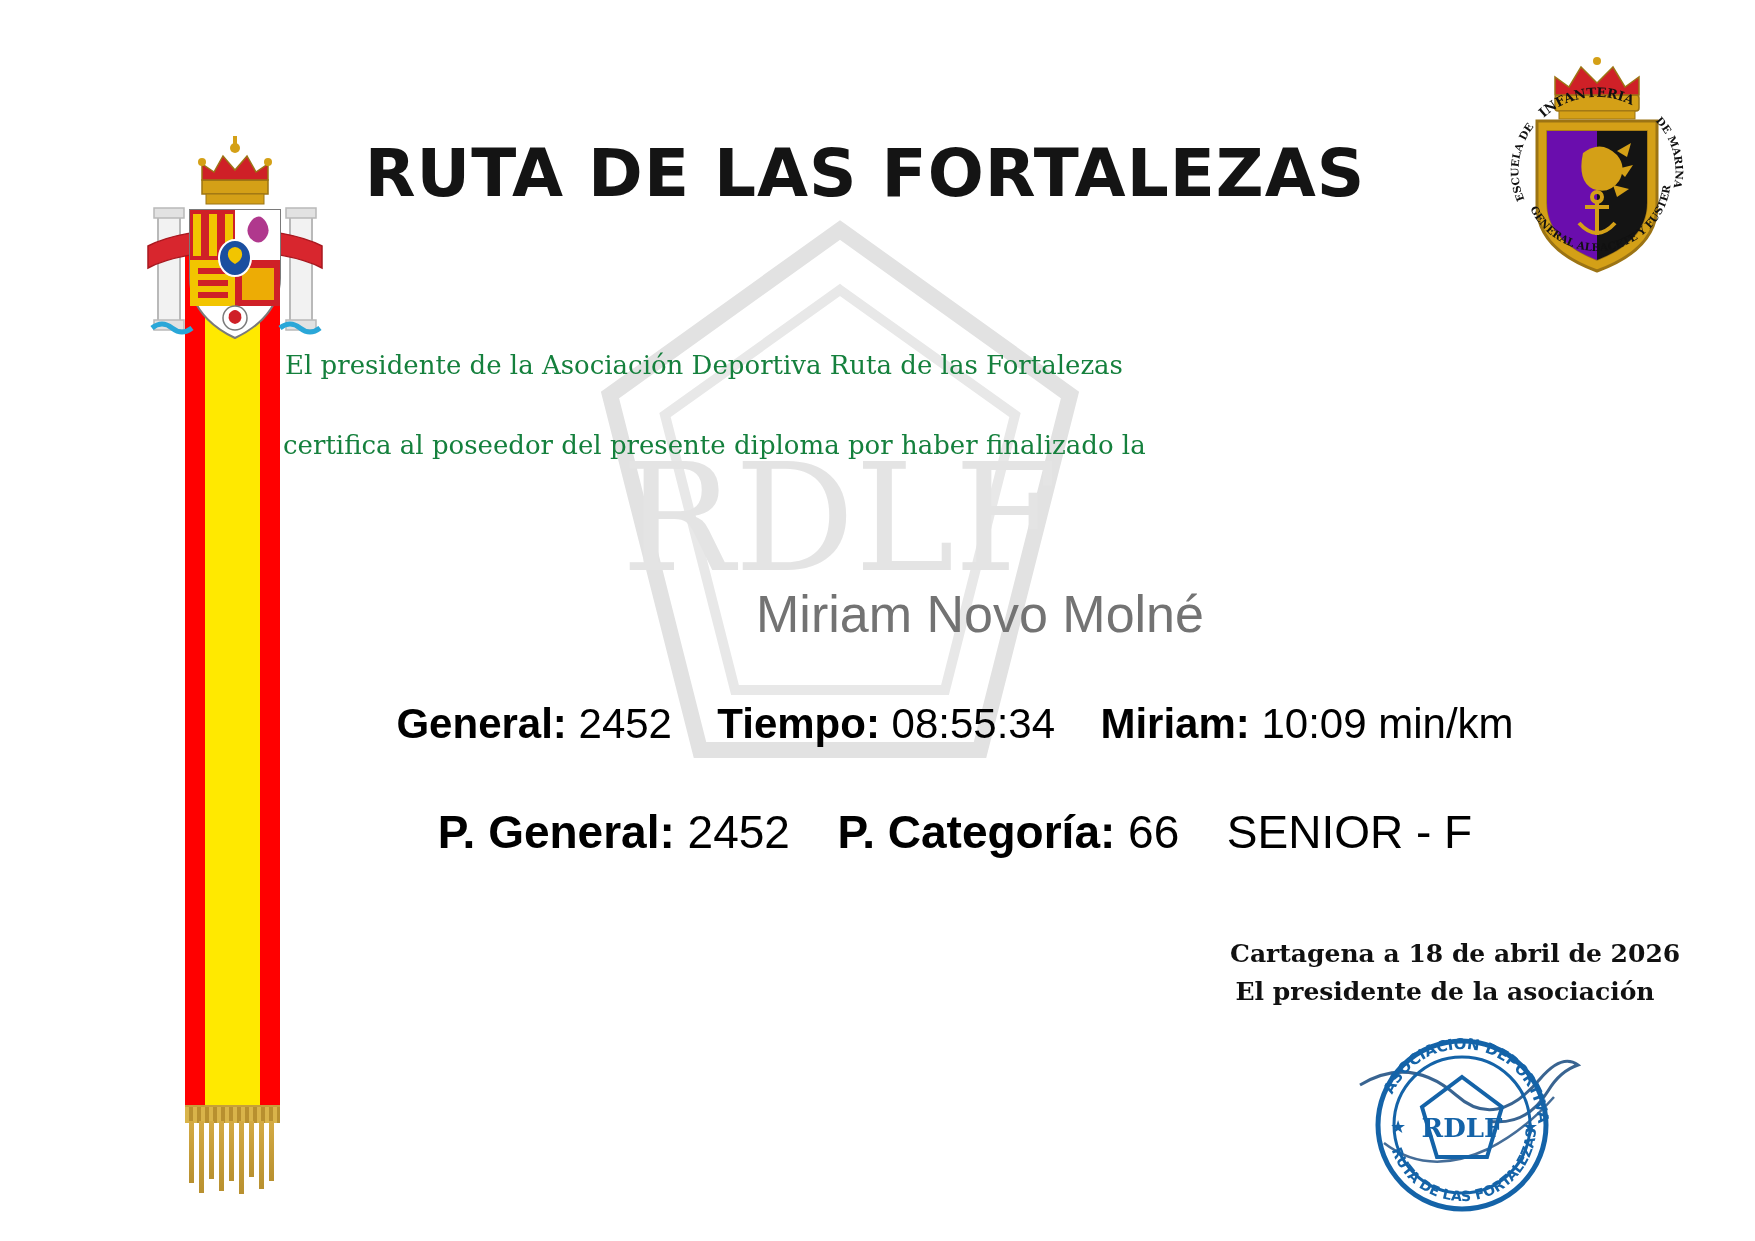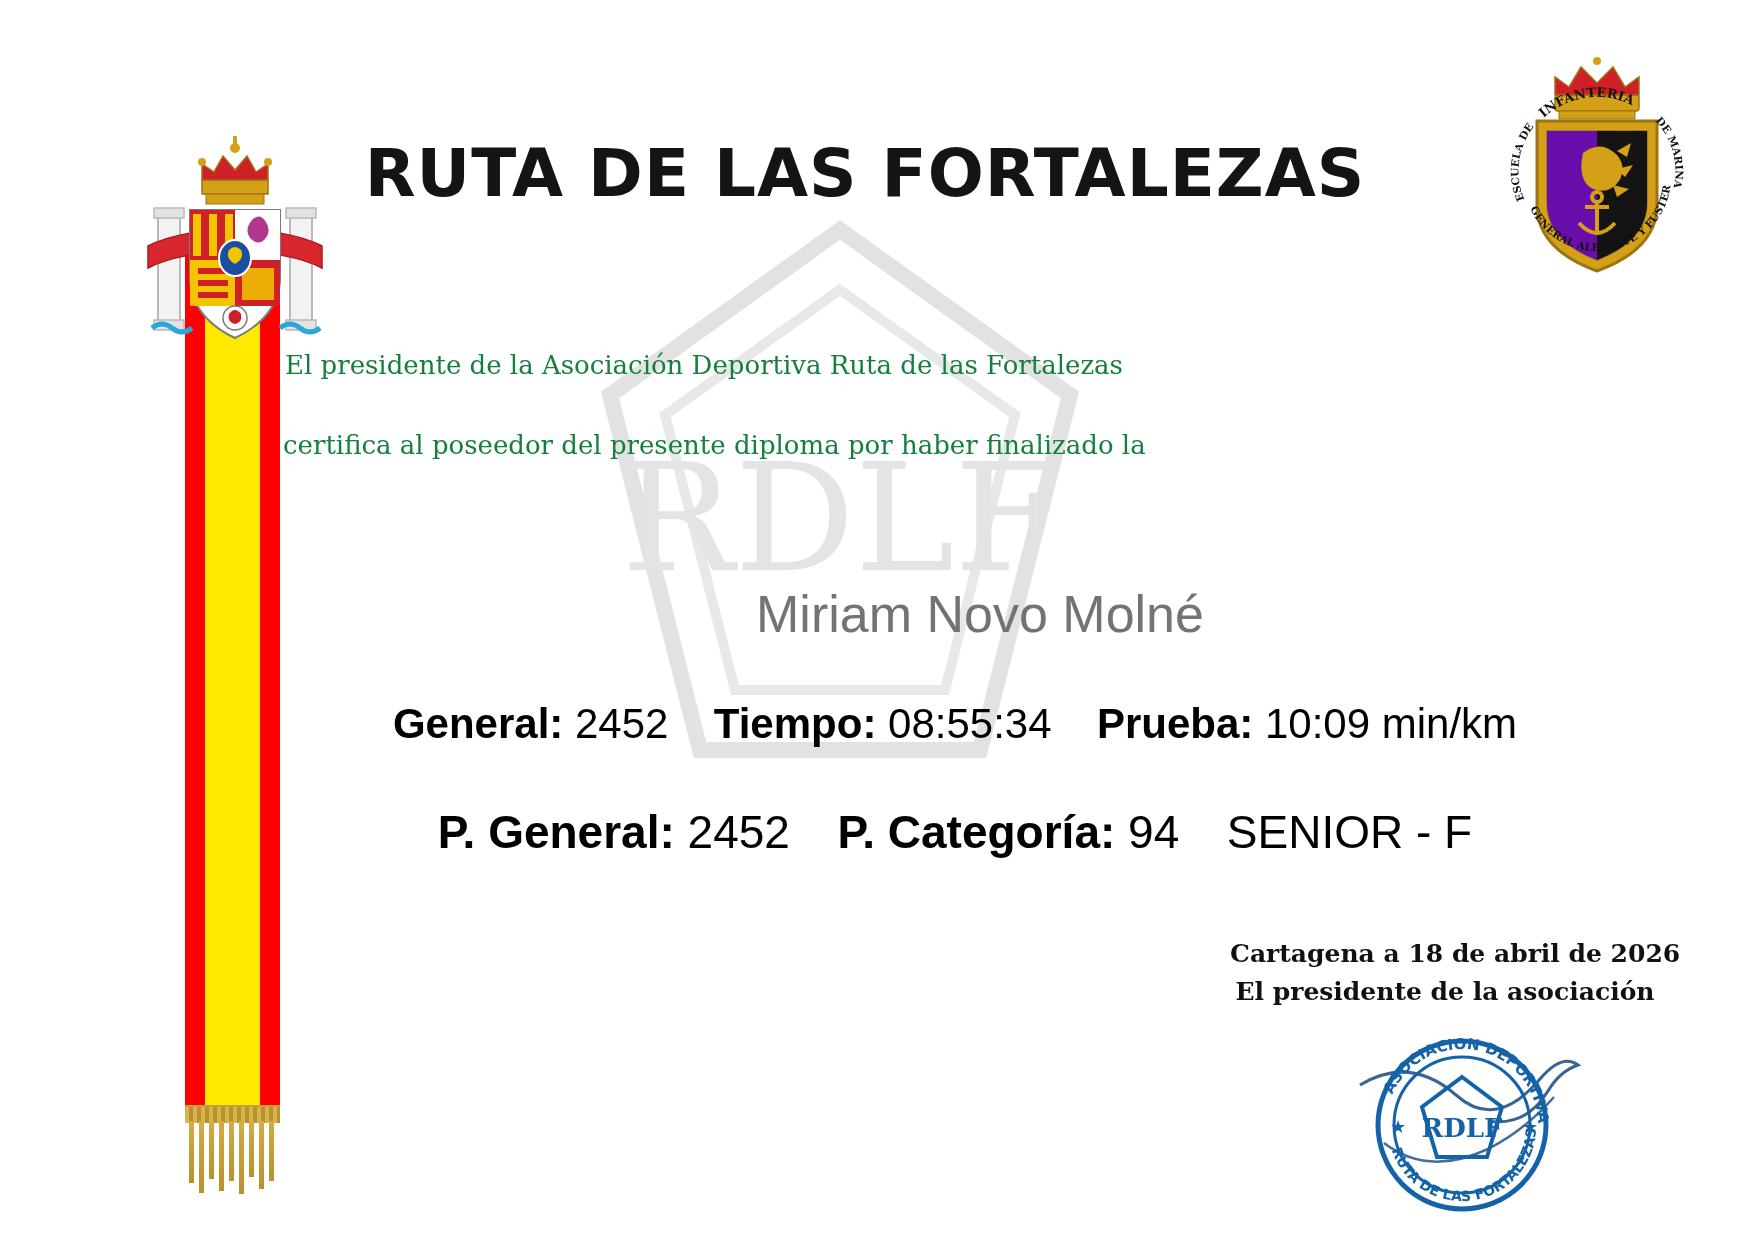--- a/index.html
+++ b/index.html
@@ -330,30 +330,30 @@
 
 <div class="runner-name">Miriam Novo Molné</div>
 
 <div class="stats-row">
   <span class="lbl">General:</span>
   <span class="val">2452</span>
   <span class="gap"></span>
   <span class="lbl">Tiempo:</span>
   <span class="val">08:55:34</span>
   <span class="gap"></span>
-  <span class="lbl">Prueba:</span>
+  <span class="lbl">Miriam:</span>
   <span class="val">10:09 min/km</span>
 </div>
 
 <div class="stats-row2">
   <span class="lbl">P. General:</span>
   <span class="val">2452</span>
   <span class="gap"></span>
   <span class="lbl">P. Categoría:</span>
-  <span class="val">94</span>
+  <span class="val">66</span>
   <span class="gap"></span>
   <span class="val">SENIOR - F</span>
 </div>
 
 <div class="sign-block">
   <div>Cartagena a 18 de abril de 2026</div>
   <div>El presidente de la asociación</div>
 </div>
 
 <div class="stamp">

